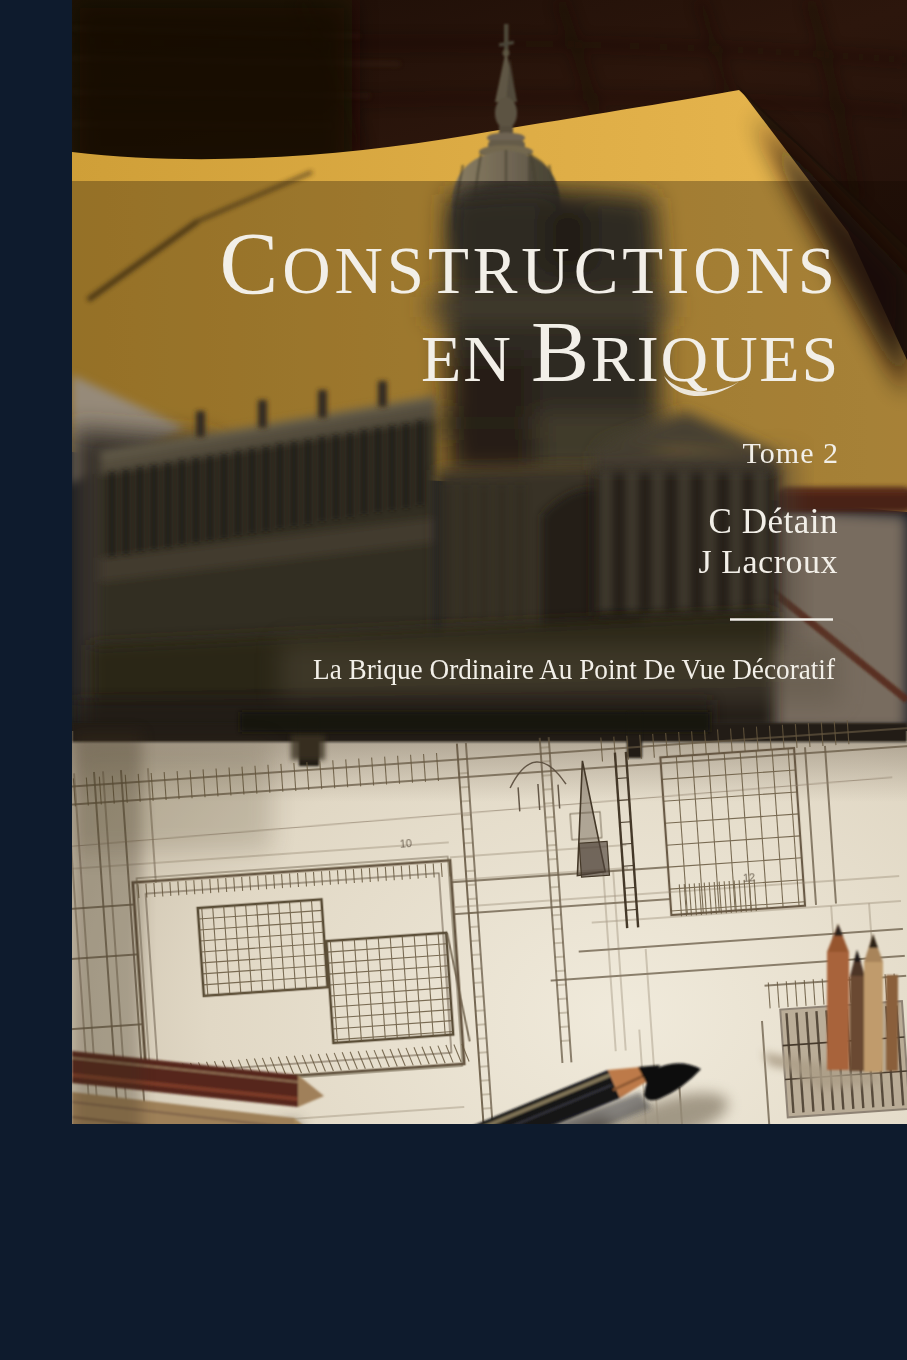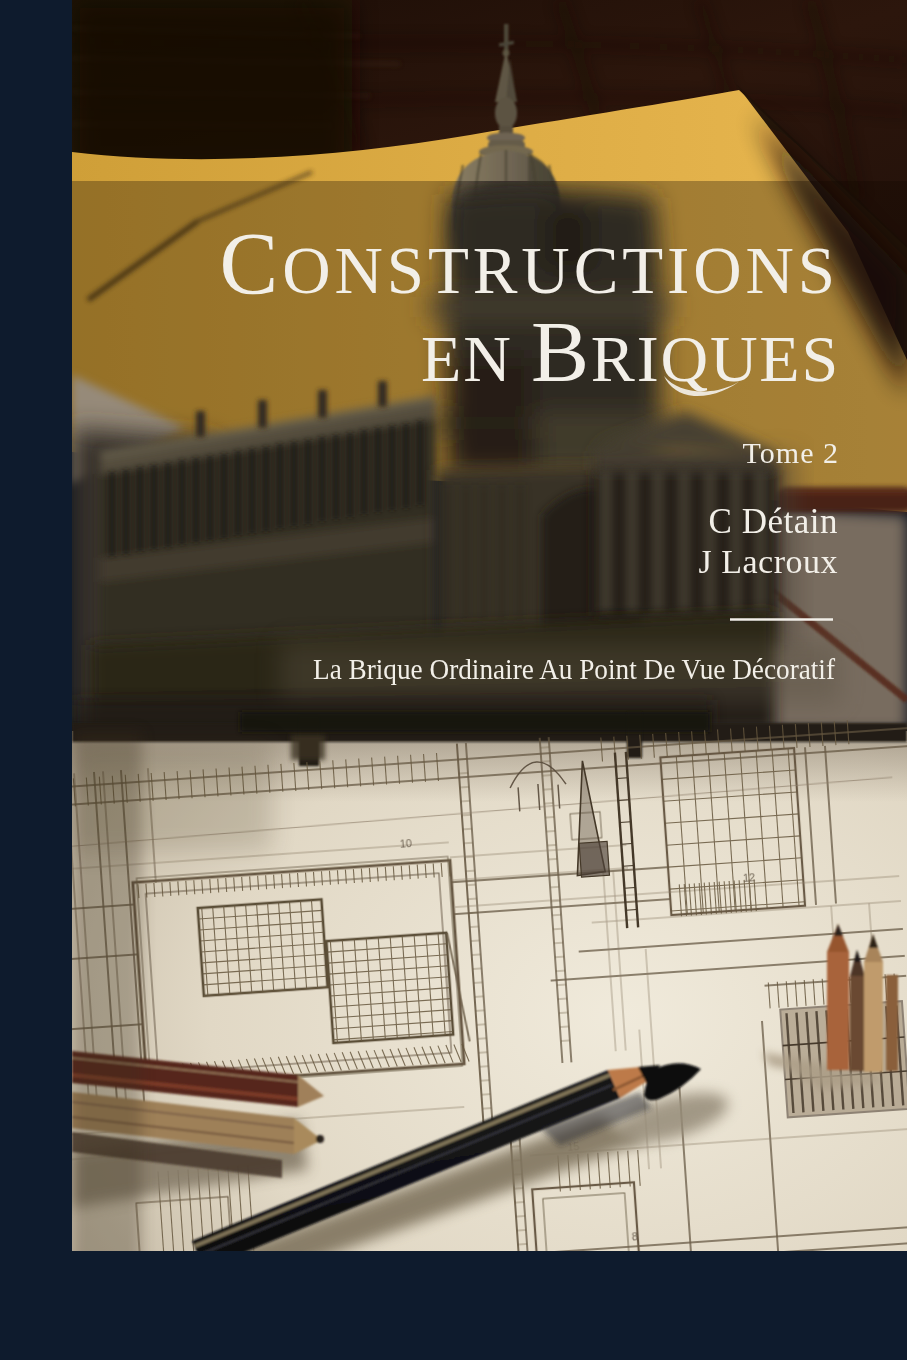--- a/index.html
+++ b/index.html
@@ -1,15 +1,15 @@
 <!DOCTYPE html>
 <html><head><meta charset="utf-8">
 <style>
 html,body{margin:0;padding:0;background:#0e1b2d}
-#page{position:relative;width:907px;height:1251px;overflow:hidden;font-family:"Liberation Serif",serif}
+#page{position:relative;width:907px;height:1124px;overflow:hidden;font-family:"Liberation Serif",serif}
 svg{display:block}
 </style></head><body>
 
 <div id="page">
 <svg width="907" height="1360" viewBox="0 0 907 1360">
 <defs>
 <filter id="b1" x="-20%" y="-20%" width="140%" height="140%">
           <feGaussianBlur stdDeviation="1.2"></feGaussianBlur>
         </filter>
 <filter id="b05" x="-10%" y="-10%" width="120%" height="120%">

